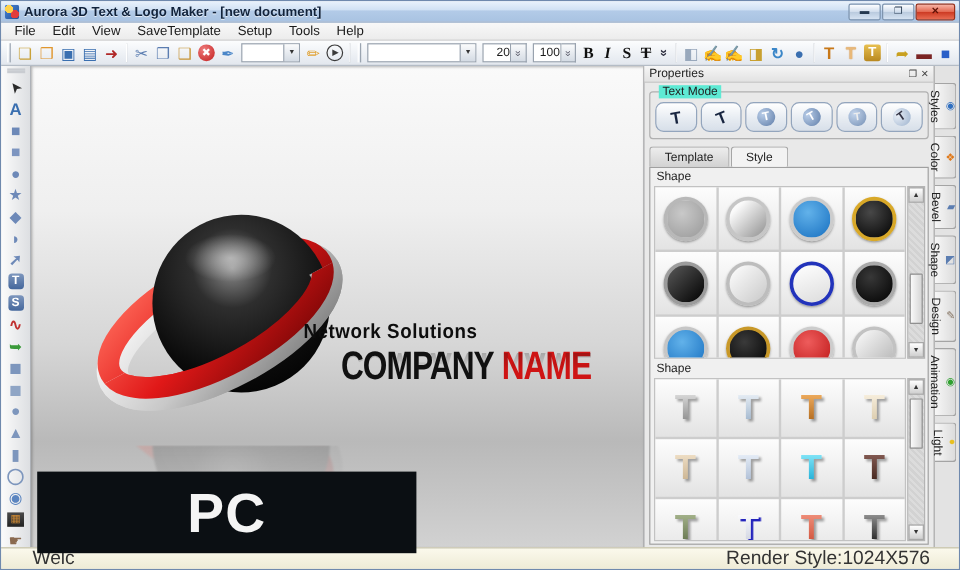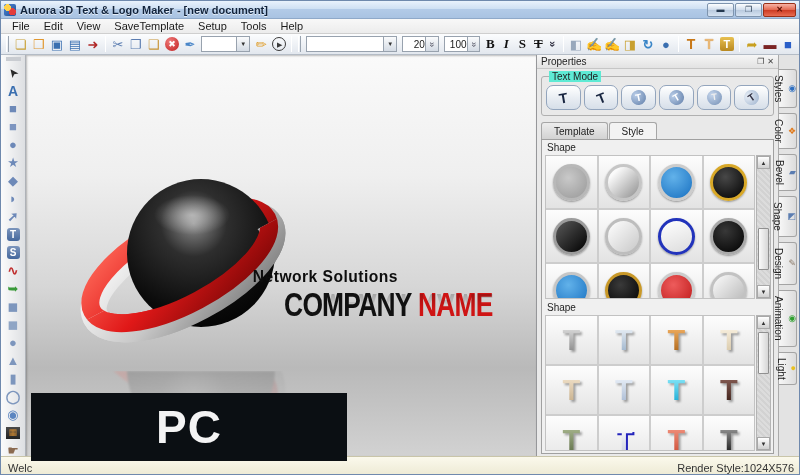--- a/index.html
+++ b/index.html
@@ -86,21 +86,21 @@
   .sbtn{position:absolute;left:0;right:0;height:13px;background:linear-gradient(#ffffff,#cfcfcf);border:1px solid #a8a8a8;font-size:6px;color:#333;display:flex;align-items:center;justify-content:center}
   .sbtn.up{top:0}.sbtn.dn{bottom:0}
   .sthumb{position:absolute;left:1px;right:1px;background:linear-gradient(90deg,#fafafa,#d6d6d6);border:1px solid #909090;border-radius:1px}
 
   
   .side-tabs{width:21px;background:#e3e3e3;border-left:1px solid #aaa;display:flex;flex-direction:column;align-items:flex-start;padding-top:14px;gap:5px;flex:0 0 auto}
   .side-tab{writing-mode:vertical-rl;width:18px;background:linear-gradient(90deg,#f7f7f7,#dcdcdc);border:1px solid #a4a4a4;border-left:none;border-radius:0 3px 3px 0;padding:5px 0;font-size:10px;color:#222;display:flex;flex-direction:column;align-items:center;gap:4px}
   .side-tab .ic{writing-mode:horizontal-tb;font-style:normal;font-size:9px;line-height:1}
 
   
-  .statusbar{height:18px;background:linear-gradient(#fbf9ec,#eeebd6);border-top:1px solid #c9c5a9;display:flex;align-items:flex-end;padding:0 3px;font-size:11px;color:#333;flex:0 0 auto}
+  .statusbar{height:18px;background:linear-gradient(#fbf9ec,#eeebd6);border-top:1px solid #c9c5a9;display:flex;align-items:flex-start;padding:0 22px;font-size:16px;color:#333;flex:0 0 auto}
   .status-left{padding:0 4px;min-width:60px}
   .status-right{margin-left:auto;padding-right:2px}
 </style>
 </head>
 <body>
 
 <div class="window">
 
   <div class="titlebar">
     <span class="app-icon"></span>

